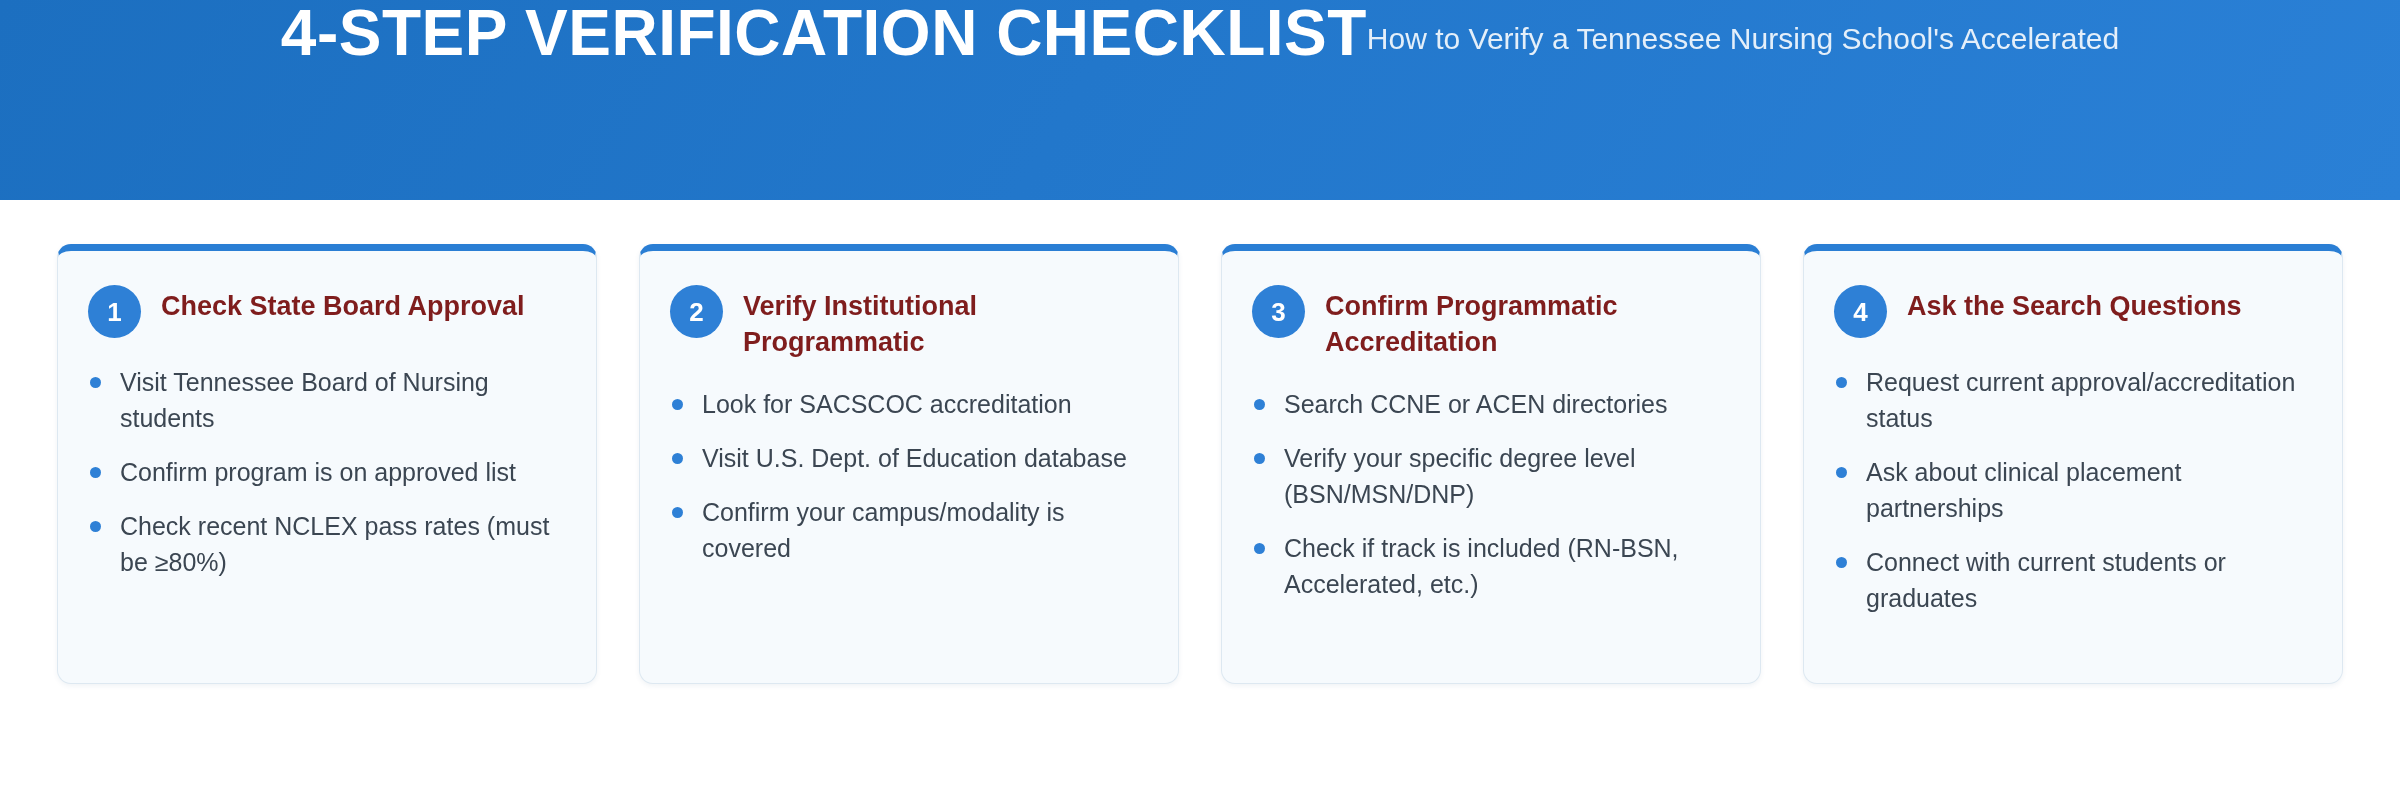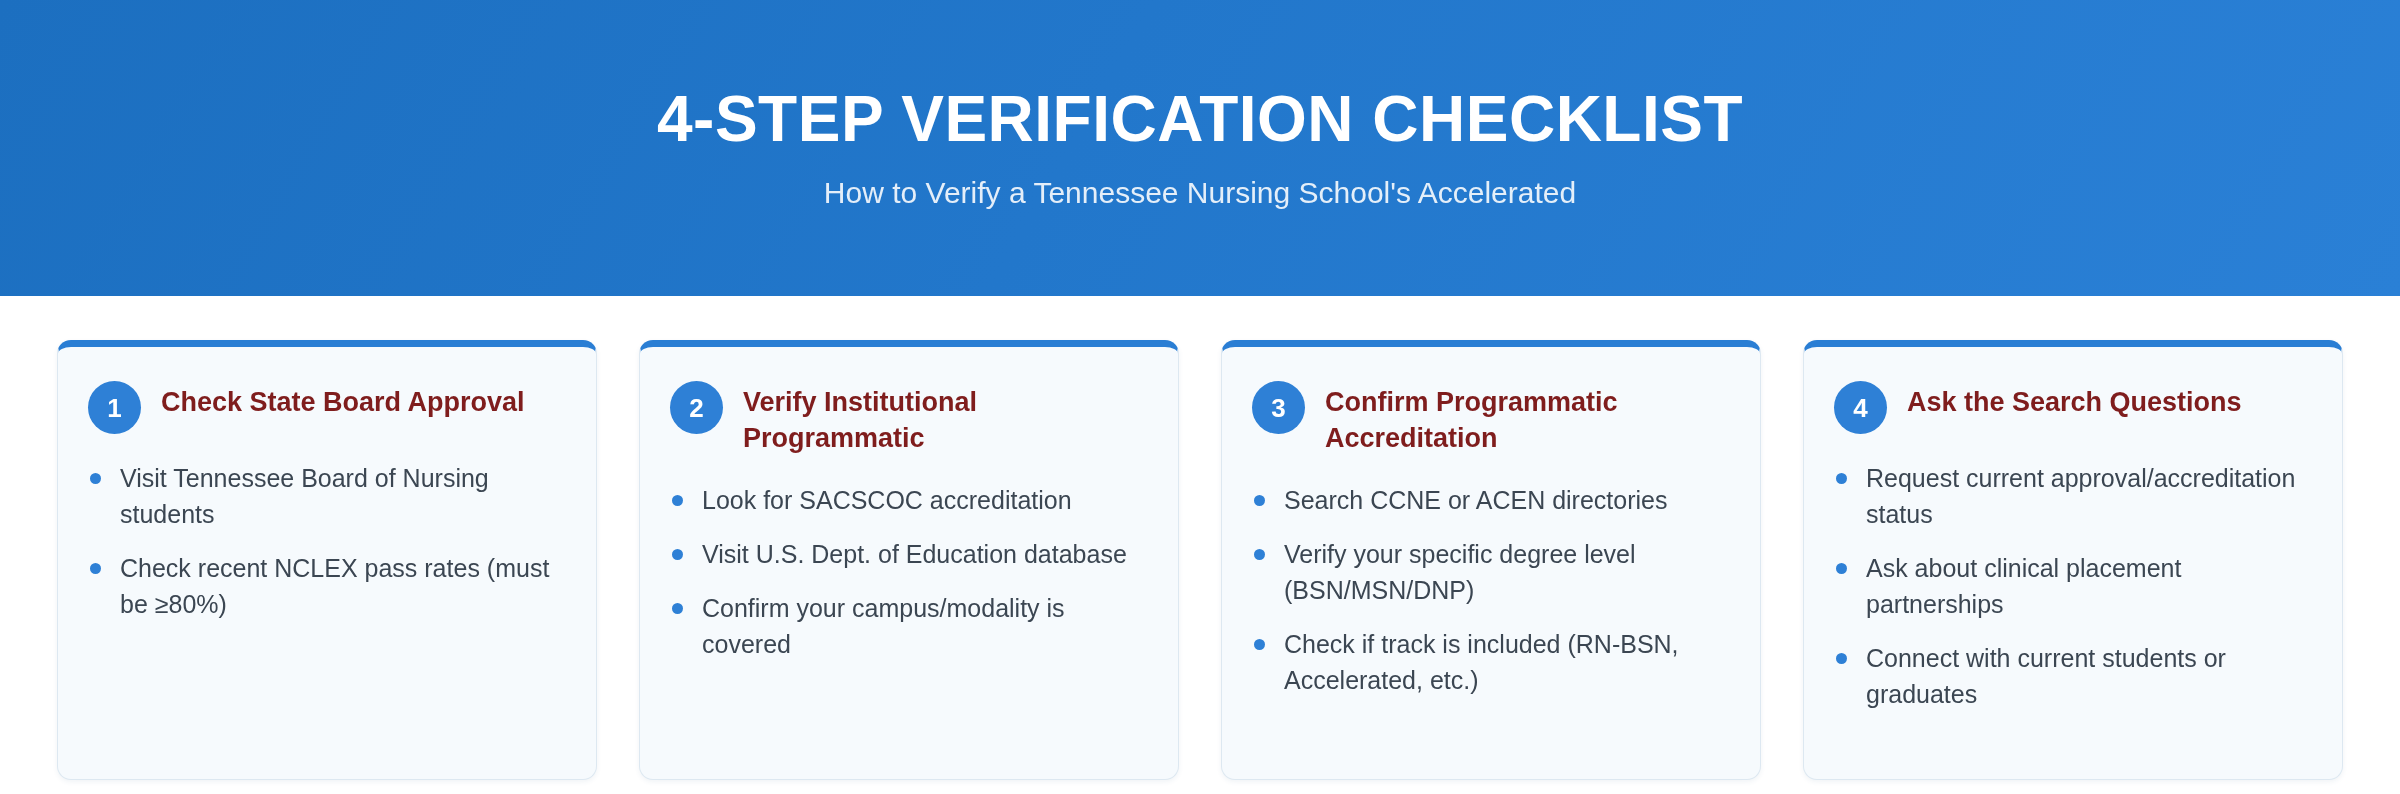--- a/index.html
+++ b/index.html
@@ -16,24 +16,24 @@
     width: 2400px;
     height: 794px;
     background: #ffffff;
     display: flex;
     flex-direction: column;
   }
 
   
   .header {
     width: 100%;
-    height: 296px;
+    height: 200px;
     background: linear-gradient(120deg, #1c6fc0 0%, #2277cb 45%, #2a80d6 100%);
     display: flex;
-    flex-direction: column;
+    flex-direction: row;
     justify-content: center;
     flex: none;
   }
 
   .header-title {
     font-size: 64px;
     font-weight: bold;
     color: #ffffff;
     letter-spacing: 0.5px;
     line-height: 1.05;
@@ -146,20 +146,24 @@
         <div class="step-badge">1</div>
         <div class="card-title">Check State Board Approval</div>
       </div>
       <ul class="card-list">
         <li class="card-list-item">
           <span class="bullet-dot"></span>
           <span>Visit Tennessee Board of Nursing students</span>
         </li>
         <li class="card-list-item">
           <span class="bullet-dot"></span>
+          <span>Confirm program is on approved list</span>
+        </li>
+        <li class="card-list-item">
+          <span class="bullet-dot"></span>
           <span>Check recent NCLEX pass rates (must be ≥80%)</span>
         </li>
       </ul>
     </div>
 
     <div class="card">
       <div class="card-head">
         <div class="step-badge">2</div>
         <div class="card-title">Verify Institutional Programmatic</div>
       </div>

